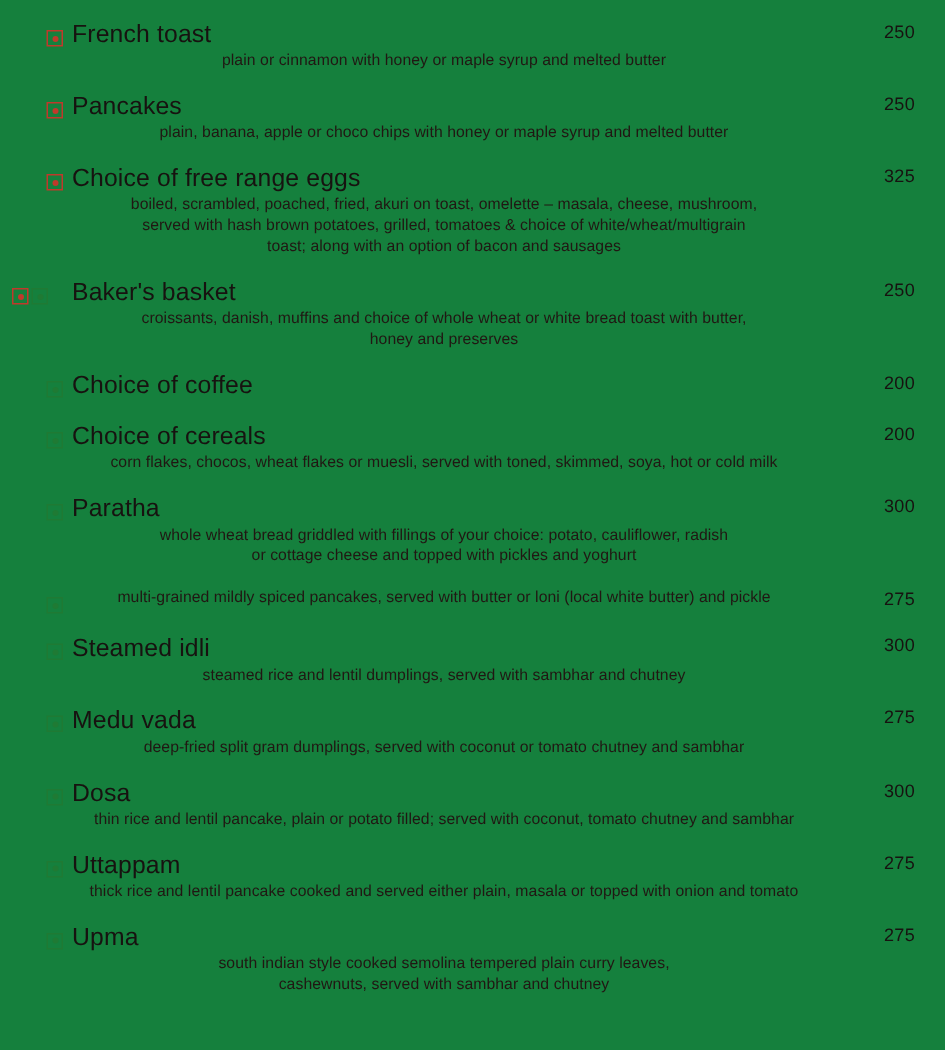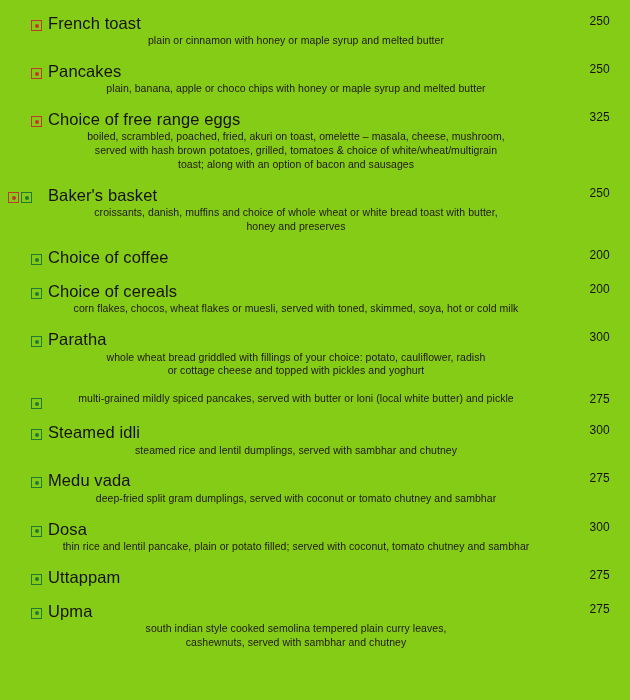--- a/index.html
+++ b/index.html
@@ -11,21 +11,21 @@
     width: 630px;
     height: 700px;
     background: #ea8428;
     font-family: "Liberation Sans", sans-serif;
     overflow: hidden;
   }
 
   #menu-page {
     width: 630px;
     height: 700px;
-    background: #84cc16;
+    background: #15803d;
     box-sizing: border-box;
     padding: 14px 20px 0 8px;
     position: relative;
   }
 
   .menu-list {
     display: block;
   }
 
   .menu-item {
@@ -281,20 +281,23 @@
         <div class="item-price">300</div>
       </div>
       <div class="menu-item">
         <div class="marker-col">
           <span class="diet-icon veg">
             <span class="dot"></span>
           </span>
         </div>
         <div class="item-body">
           <div class="item-name">Uttappam</div>
+          <div class="item-desc">
+            <span class="desc-line">thick rice and lentil pancake cooked and served either plain, masala or topped with onion and tomato</span>
+          </div>
         </div>
         <div class="item-price">275</div>
       </div>
       <div class="menu-item">
         <div class="marker-col">
           <span class="diet-icon veg">
             <span class="dot"></span>
           </span>
         </div>
         <div class="item-body">

